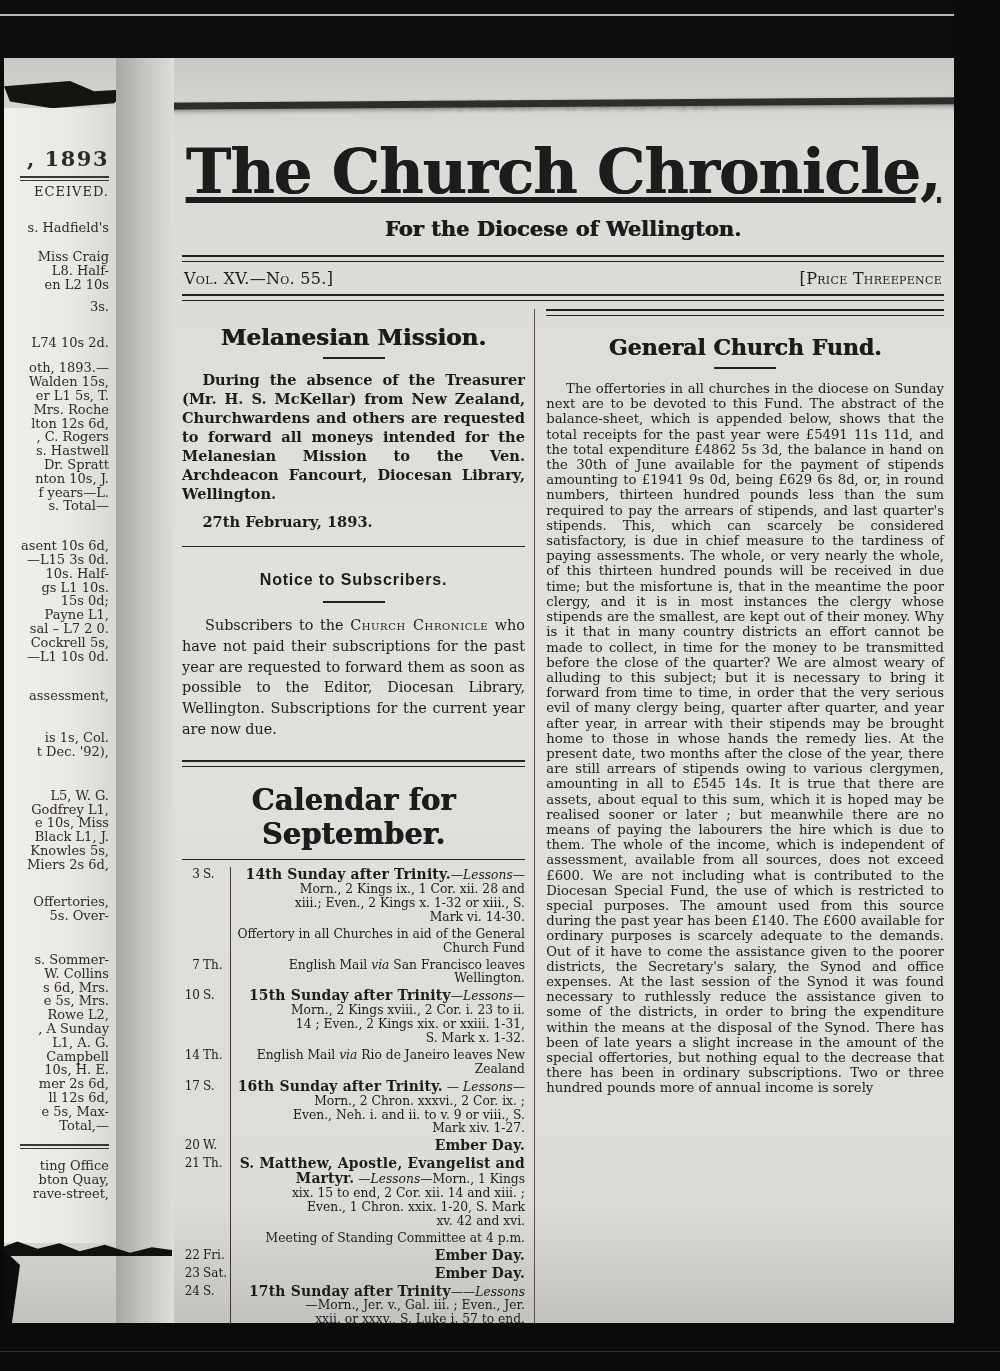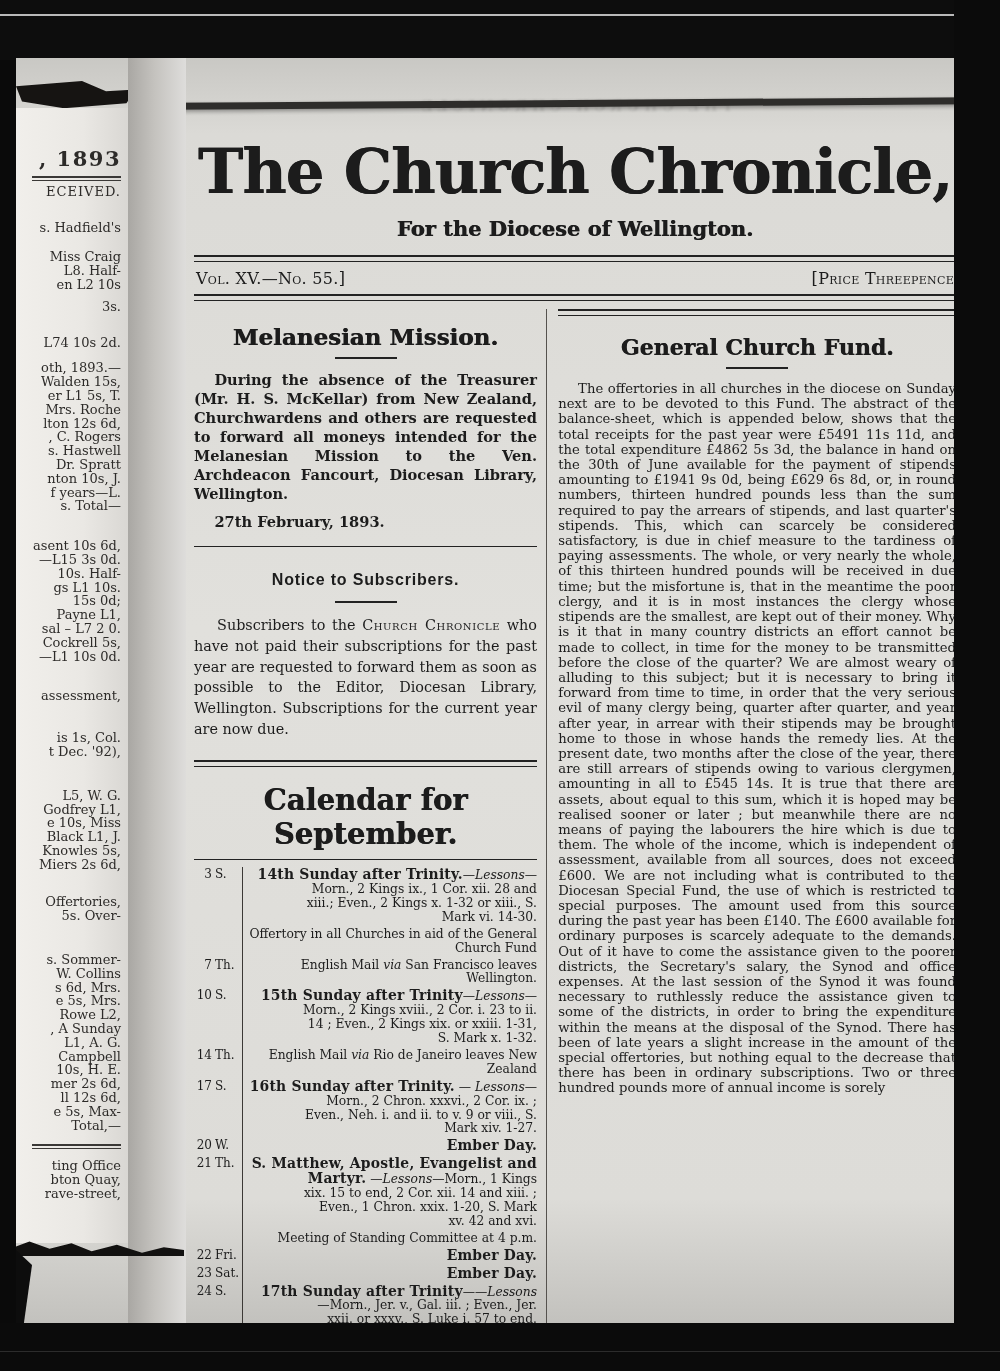--- a/index.html
+++ b/index.html
@@ -5,21 +5,21 @@
   html,body{margin:0;padding:0;background:#070707;}
   .screen{position:relative;width:1000px;height:1371px;background:#0a0a0a;overflow:hidden;
           font-family:"DejaVu Serif","Liberation Serif",serif;color:#1c1c1c;}
   
   .band-top{position:absolute;left:0;top:0;width:1000px;height:60px;background:#0d0d0d;}
   .hairline{position:absolute;left:0;top:14px;width:1000px;height:2px;background:#d8d8d8;opacity:.85;}
   .band-right{position:absolute;right:0;top:0;width:46px;height:1371px;background:#0b0b0b;}
   .band-bottom{position:absolute;left:0;top:1323px;width:1000px;height:48px;background:#0b0b0b;}
   .band-bottom .inner-line{position:absolute;left:0;top:28px;width:100%;height:1px;background:#2c2c2c;}
   
-  .paper{position:absolute;left:16px;top:58px;width:956px;height:1267px;overflow:hidden;
+  .paper{position:absolute;left:4px;top:58px;width:956px;height:1267px;overflow:hidden;
          background:linear-gradient(180deg,#c9c8c4,#dbdad6 6%,#e1e0dc 45%,#dddcd8 90%,#c2c1bd);}
   .ink-blot{position:absolute;left:0;top:18px;width:120px;height:34px;background:#161412;
             border-radius:4px 18px 10px 6px;clip-path:polygon(0 30%,55% 15%,75% 45%,100% 40%,92% 80%,40% 95%,5% 75%);}
   .top-streak{position:absolute;left:148px;top:42px;width:806px;height:7px;background:#1d1c1a;
               transform:rotate(-.4deg);opacity:.9;box-shadow:0 2px 4px rgba(0,0,0,.4);}
   .neighbor{position:absolute;left:0;top:50px;width:112px;height:1135px;box-sizing:border-box;
             background:linear-gradient(90deg,#f1efeb,#eae8e4 60%,#d9d7d3);overflow:hidden;
             text-align:right;padding:0 7px 0 2px;font-size:13px;line-height:13.8px;color:#2d2b29;}
   .frag-big{font-size:21px;font-weight:bold;letter-spacing:1.5px;}
   .frag-sp{letter-spacing:1px;}
@@ -28,21 +28,21 @@
           background:linear-gradient(90deg,#a9a7a3,#c4c2be 45%,#dedddb);}
   .tear{position:absolute;left:0;top:1182px;width:168px;height:16px;background:#121110;
         clip-path:polygon(0 40%,8% 10%,20% 55%,33% 20%,45% 70%,60% 30%,75% 80%,88% 45%,100% 62%,100% 100%,0 100%);}
   .wedge{position:absolute;left:0;top:1192px;width:16px;height:84px;background:#0d0d0d;
          clip-path:polygon(0 0,100% 18%,40% 100%,0 100%);}
   
   .main{position:absolute;left:168px;top:0;width:786px;height:100%;box-sizing:border-box;padding:40px 14px 0 10px;}
   .ghost{text-align:center;opacity:.12;filter:blur(1px);transform:scaleX(-1);font-weight:bold;
          letter-spacing:5px;font-size:14px;color:#30302e;height:14px;overflow:visible;}
   .bl{font-weight:bold;text-shadow:.6px 0 0 currentColor;}
-  .masthead{font-size:61px;text-align:center;margin:28px 0 6px;letter-spacing:-1px;line-height:1.05;}
+  .masthead{font-size:61px;text-align:center;margin:28px 0 6px;letter-spacing:-1px;line-height:1.05;text-decoration:underline;}
   .mast-sub{text-align:center;font-size:21px;margin:12px 0 14px;}
   .rule2{height:4px;border-top:2px solid #222;border-bottom:1px solid #222;}
   .rule1{border-top:1.5px solid #222;}
   .dateline{display:flex;justify-content:space-between;align-items:baseline;font-size:16px;
             padding:7px 2px 6px;font-variant:small-caps;letter-spacing:.3px;}
   .dateline .center{font-variant:normal;font-size:17.5px;font-weight:bold;letter-spacing:.5px;}
   .cols{display:flex;margin-top:8px;}
   .col-left{width:352px;padding-right:9px;box-sizing:border-box;}
   .col-div{width:1.3px;background:#55524e;align-self:stretch;}
   .col-right{flex:1;padding-left:11px;box-sizing:border-box;}

